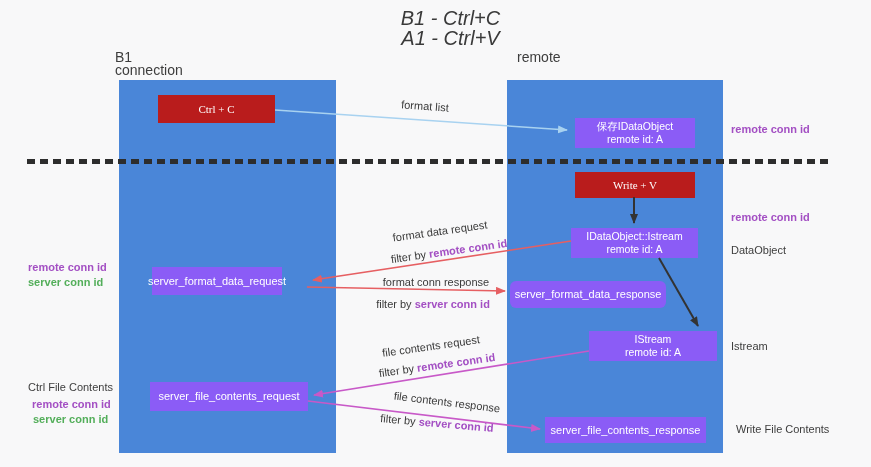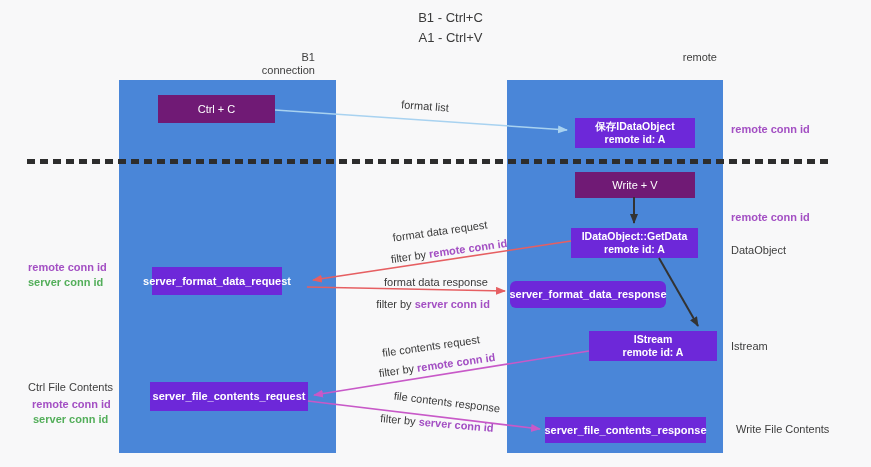--- a/index.html
+++ b/index.html
@@ -8,41 +8,41 @@
     background:#f8f8f9;
   }
   .canvas{
     position:relative;
     width:871px;height:467px;
     background:#f8f8f9;
     overflow:hidden;
   }
   .title{
     position:absolute;left:30px;top:8px;width:841px;
-    text-align:center;font-size:13px;line-height:20px;color:#3a3a3a;
+    text-align:center;font-size:20px;line-height:20px;color:#3a3a3a;font-style:italic;
   }
   .lane-header{
-    position:absolute;width:200px;text-align:right;
-    font-size:11px;line-height:13px;color:#3d3d3d;
+    position:absolute;width:200px;text-align:left;
+    font-size:14px;line-height:13px;color:#3d3d3d;
   }
   .lane{
     position:absolute;top:80px;height:373px;width:217px;
     background:#4a86d8;
   }
   .dashline{
     position:absolute;left:27px;top:159px;width:806px;height:5px;
     background:repeating-linear-gradient(to right,#2d2d2d 0 8px,transparent 8px 13px);
     z-index:5;
   }
   .box{
     position:absolute;display:flex;align-items:center;justify-content:center;
     text-align:center;color:#fff;font-size:11px;line-height:13px;z-index:3;
   }
-  .box.green{background:#701a75;}
-  .box.orange{background:#6d28d9;font-weight:bold;}
+  .box.green{background:#b91c1c;font-family:Liberation Serif, serif;}
+  .box.orange{background:#8b5cf6;}
   .box .two{display:block;}
   svg.arrows{position:absolute;left:0;top:0;z-index:4;pointer-events:none;}
   .side-label{position:absolute;font-size:11px;white-space:nowrap;z-index:6;}
   .purple{color:#a34fc3;font-weight:bold;}
   .greenlbl{color:#53ae5a;font-weight:bold;}
   .darklbl{color:#3d3d3d;}
   .alabel{
     position:absolute;font-size:11px;color:#3a3a3a;white-space:nowrap;z-index:6;
     transform:translate(-50%,-50%);
   }
@@ -80,21 +80,21 @@
       <span>remote id: A</span>
     </span>
   </div>
 
   <div class="box green" style="left:575px;top:172px;width:120px;height:26px;">
     <span>Write + V</span>
   </div>
 
   <div class="box orange" style="left:571px;top:228px;width:127px;height:30px;font-size:10.5px;">
     <span class="two">
-      <span>IDataObject::GetData</span><br>
+      <span>IDataObject::Istream</span><br>
       <span>remote id: A</span>
     </span>
   </div>
 
   <div class="box orange" style="left:152px;top:267px;width:130px;height:28px;">
     <span>server_format_data_request</span>
   </div>
 
   <div class="box orange" style="left:510px;top:281px;width:156px;height:27px;border-radius:6px;">
     <span>server_format_data_response</span>
@@ -158,21 +158,21 @@
   <div class="side-label purple" style="left:32px;top:398px;">remote conn id</div>
   <div class="side-label greenlbl" style="left:33px;top:413px;">server conn id</div>
 
   <div class="alabel" style="left:425px;top:106px;transform:translate(-50%,-50%) rotate(4deg);">format list</div>
 
   <div class="alabel" style="left:440px;top:231px;transform:translate(-50%,-50%) rotate(-8deg);">format data request</div>
   <div class="alabel" style="left:449px;top:251px;transform:translate(-50%,-50%) rotate(-8deg);">
     <span>filter by </span><span class="purple">remote conn id</span>
   </div>
 
-  <div class="alabel" style="left:436px;top:282px;">format data response</div>
+  <div class="alabel" style="left:436px;top:282px;">format conn response</div>
   <div class="alabel" style="left:433px;top:304px;">
     <span>filter by </span><span class="purple">server conn id</span>
   </div>
 
   <div class="alabel" style="left:431px;top:346px;transform:translate(-50%,-50%) rotate(-8deg);">file contents request</div>
   <div class="alabel" style="left:437px;top:365px;transform:translate(-50%,-50%) rotate(-8deg);">
     <span>filter by </span><span class="purple">remote conn id</span>
   </div>
 
   <div class="alabel" style="left:447px;top:402px;transform:translate(-50%,-50%) rotate(7deg);">file contents response</div>

